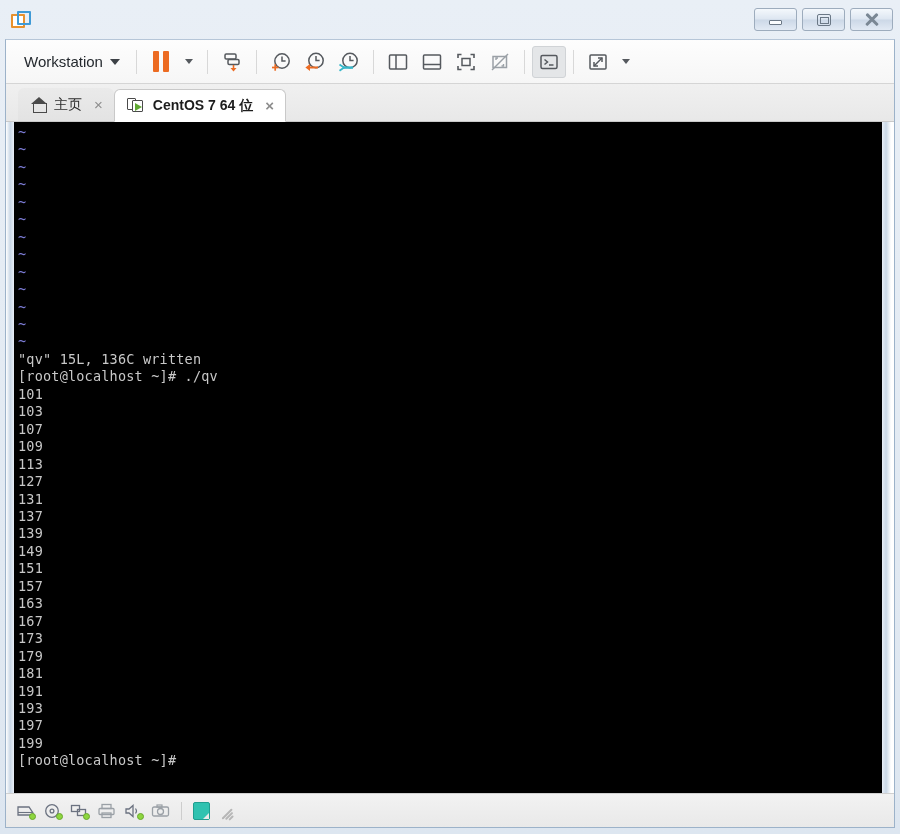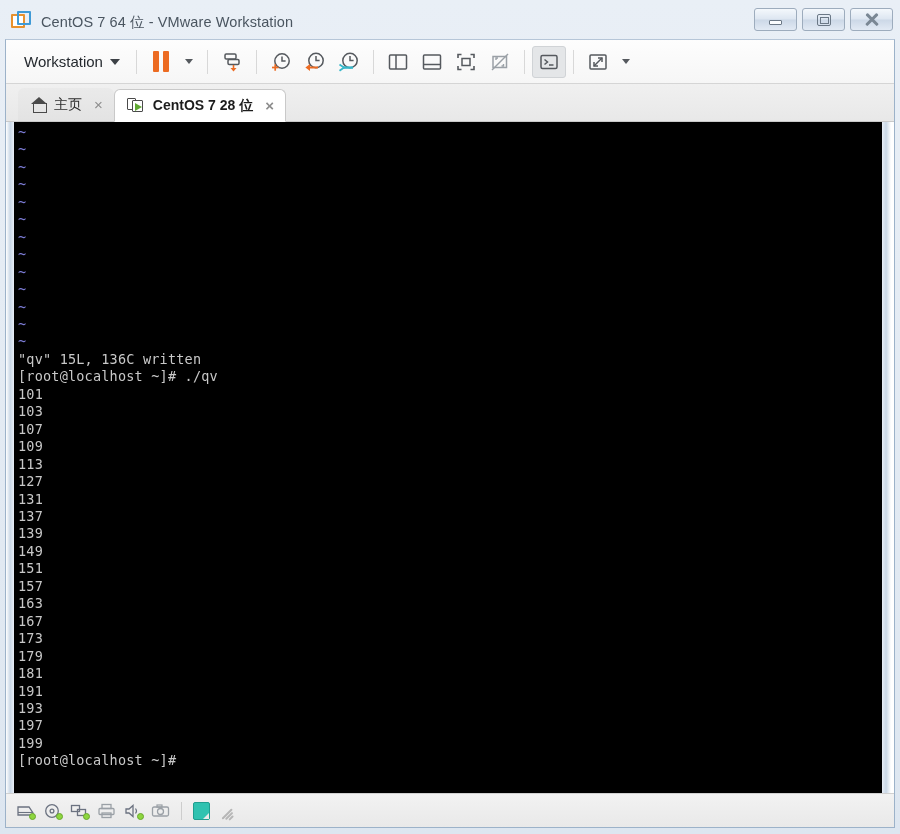--- a/index.html
+++ b/index.html
@@ -232,21 +232,20 @@
 </head>
 <body>
 
 <div id="app">
 
   <div class="titlebar">
     <div class="vmware-logo">
       <div class="sq-o"></div>
         <div class="sq-b"></div>
     </div>
-    <div class="title-text">CentOS 7 64 位 - VMware Workstation</div>
 
     <div class="winbtns">
       <div class="winbtn">
         <span class="gl gl-min"></span>
       </div>
       <div class="winbtn">
         <span class="gl gl-max-o"></span>
       </div>
       <div class="winbtn">
         <span class="gl gl-close"></span>
@@ -381,21 +380,21 @@
         <span class="tab-label">主页</span>
         <span class="tab-close">×</span>
       </div>
 
       <div class="tab active">
         <span class="ic-vm">
           <span class="b1"></span>
             <span class="b2"></span>
             <span class="play"></span>
         </span>
-        <span class="tab-label">CentOS 7 28 位</span>
+        <span class="tab-label">CentOS 7 64 位</span>
         <span class="tab-close">×</span>
       </div>
     </div>
 
     <div class="screenwrap">
       <div class="leftstrip"></div>
       <div class="terminal" id="terminal"><div class="tilde">~</div><div class="tilde">~</div><div class="tilde">~</div><div class="tilde">~</div><div class="tilde">~</div><div class="tilde">~</div><div class="tilde">~</div><div class="tilde">~</div><div class="tilde">~</div><div class="tilde">~</div><div class="tilde">~</div><div class="tilde">~</div><div class="tilde">~</div><div>"qv" 15L, 136C written</div><div>[root@localhost ~]# ./qv</div><div>101</div><div>103</div><div>107</div><div>109</div><div>113</div><div>127</div><div>131</div><div>137</div><div>139</div><div>149</div><div>151</div><div>157</div><div>163</div><div>167</div><div>173</div><div>179</div><div>181</div><div>191</div><div>193</div><div>197</div><div>199</div><div>[root@localhost ~]#</div></div>
       <div class="rightstrip"></div>
     </div>
 

